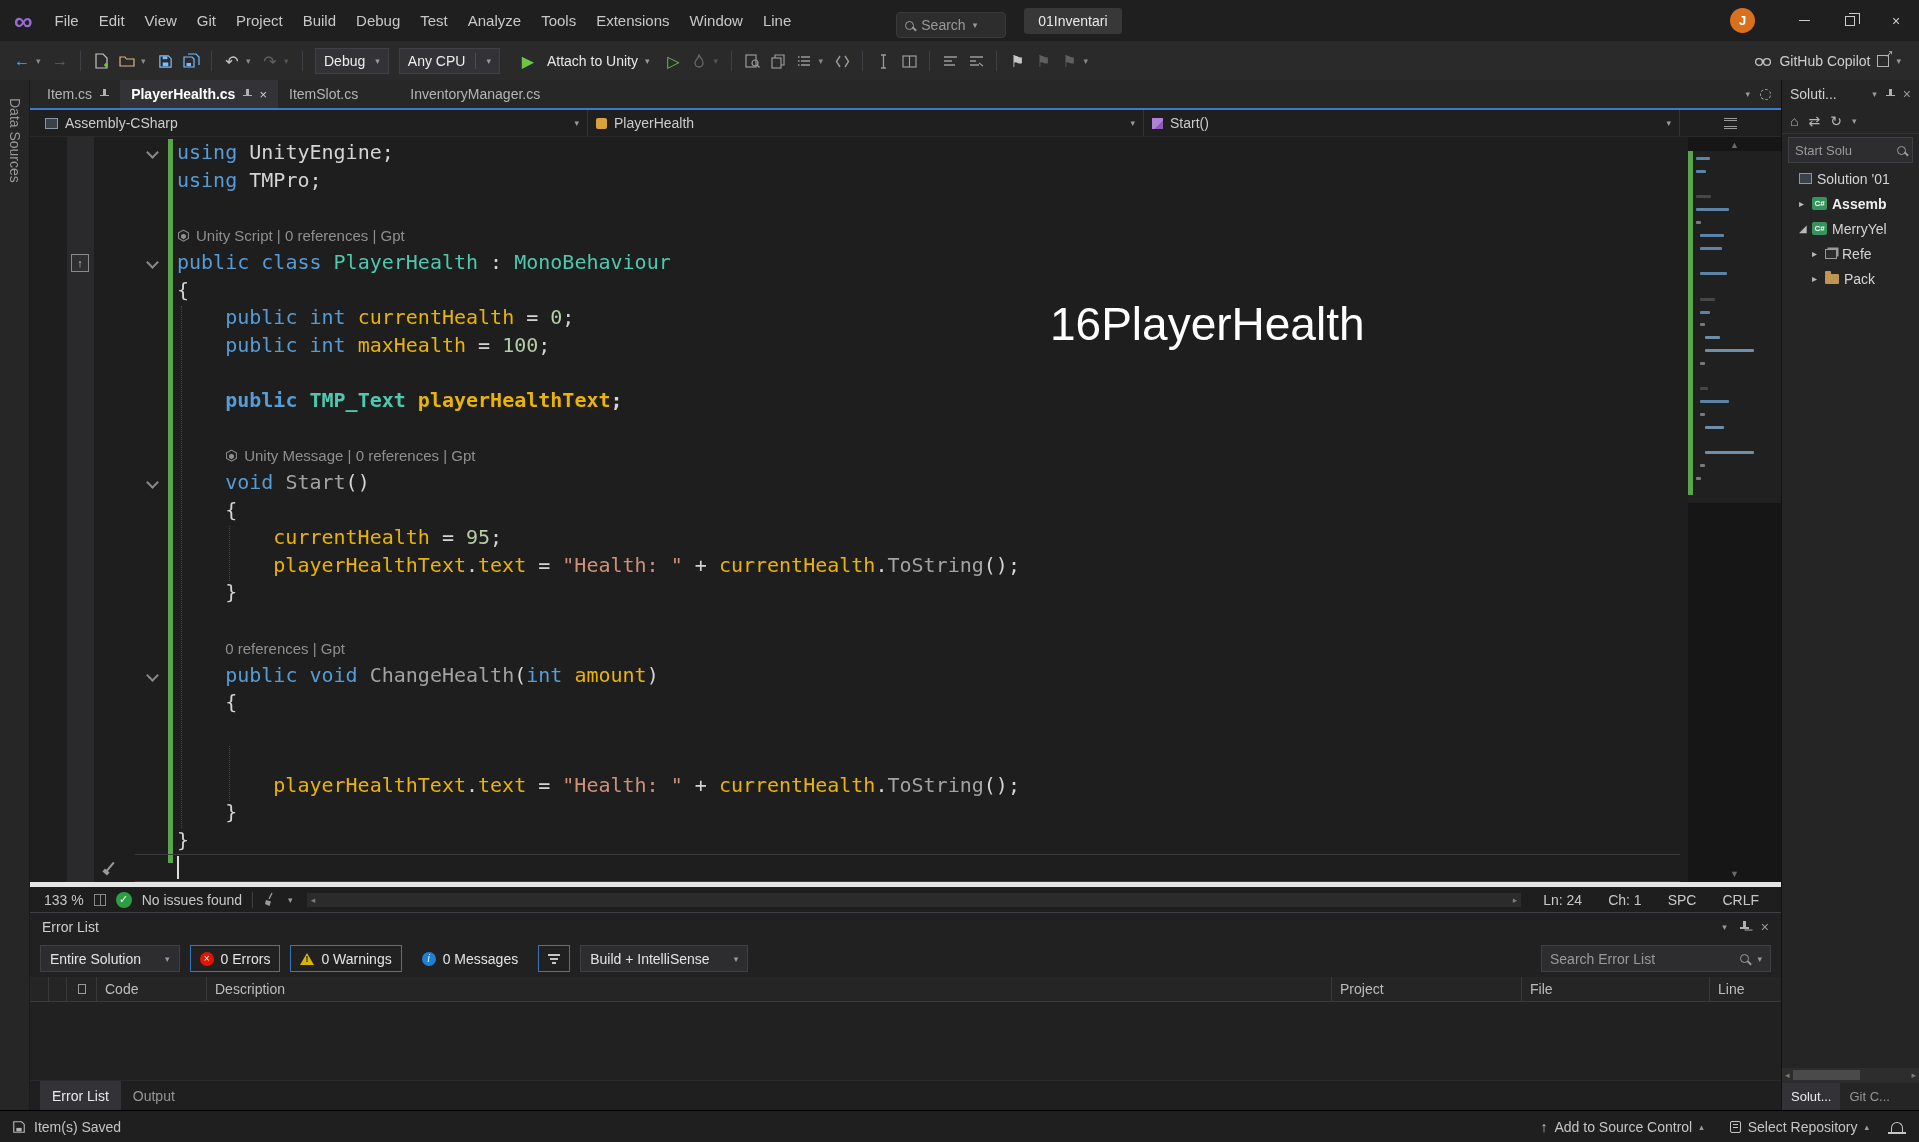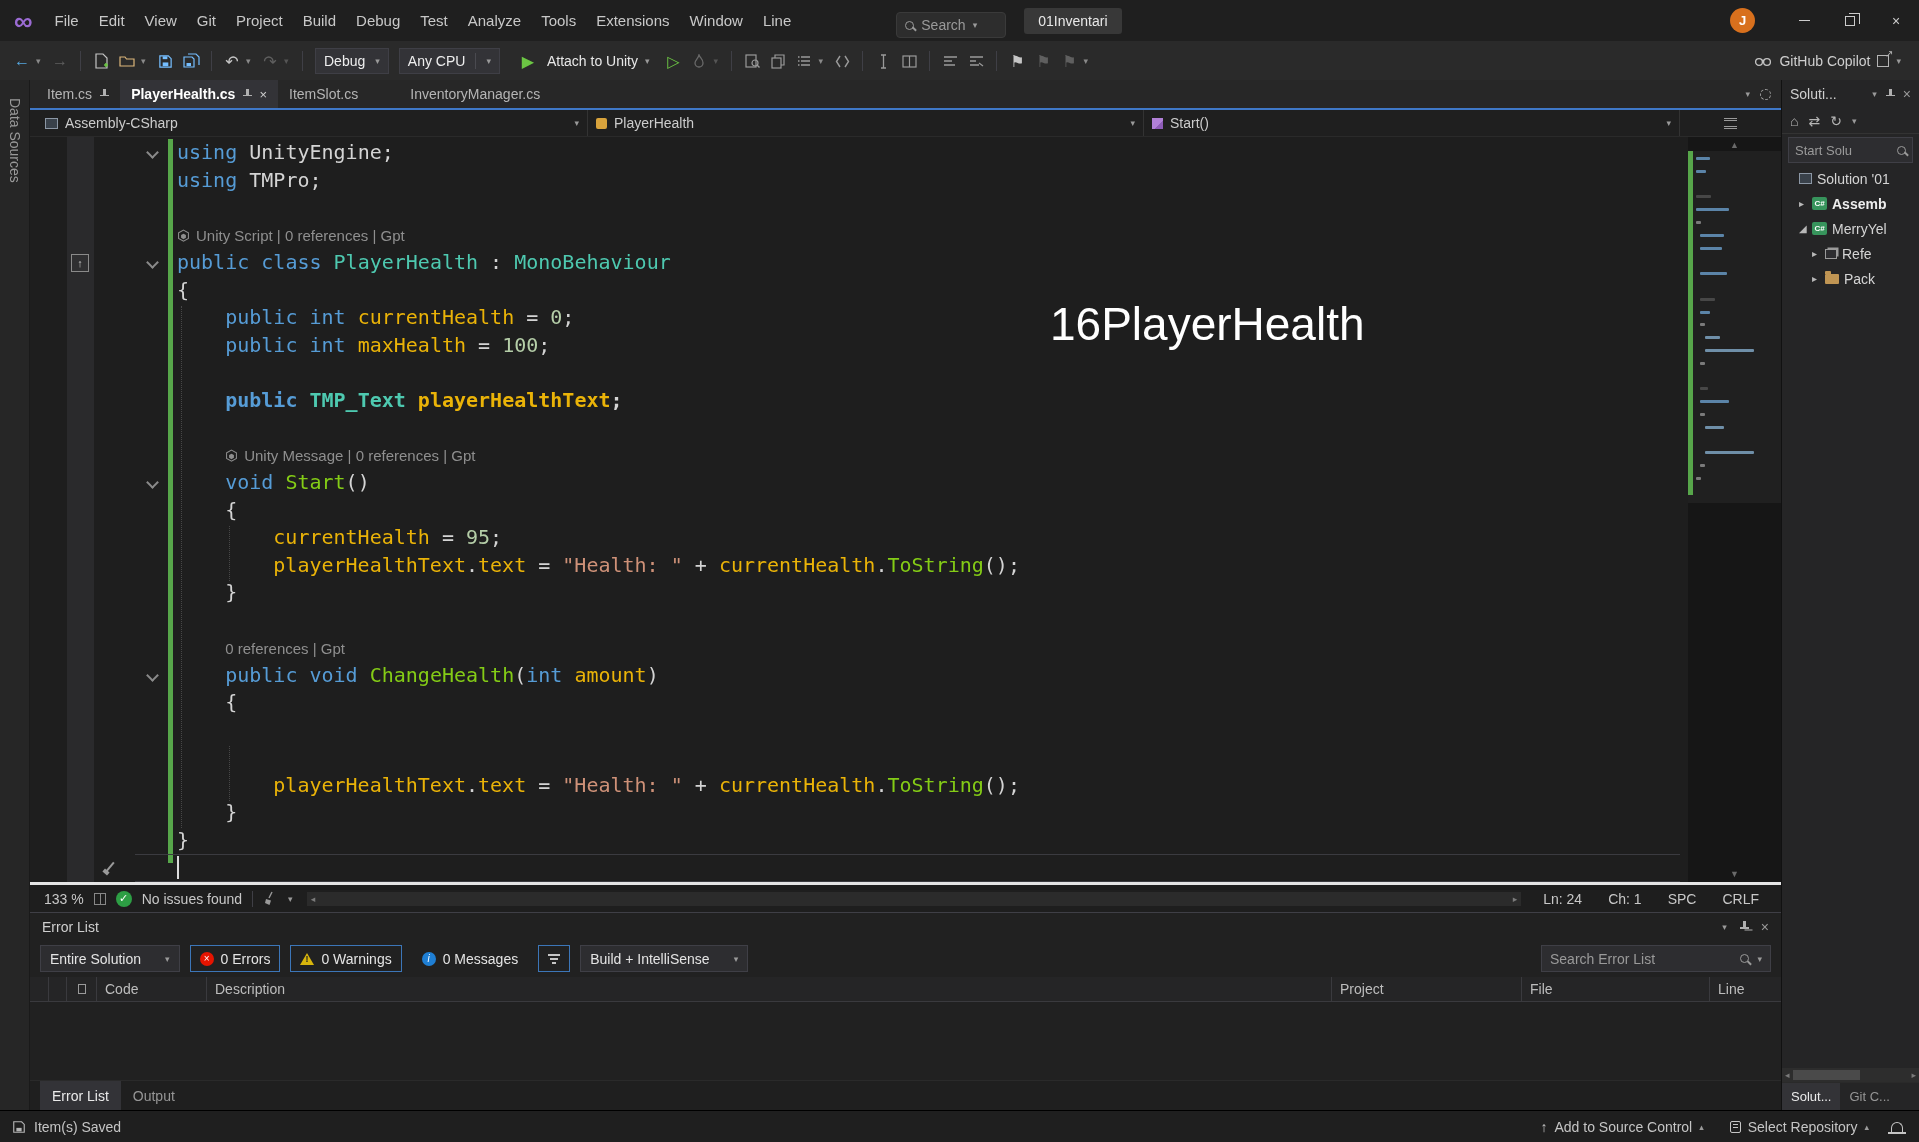--- a/index.html
+++ b/index.html
@@ -69,41 +69,41 @@
   .ico-method{width:11px;height:11px;background:linear-gradient(135deg,#b180d7 60%,#8e5cb8 60%);display:inline-block;}
   .navbar-right{flex:1;display:flex;align-items:center;justify-content:center;color:#9a9a9a;}
   .splitgrip{width:13px;height:11px;border-top:3px double #9a9a9a;border-bottom:3px double #9a9a9a;}
 
   
   .editor{flex:1;position:relative;background:#1e1e1e;overflow:hidden;min-height:0;}
   .glyph-strip{position:absolute;left:37px;top:0;bottom:0;width:27px;background:#2a2a2c;}
   .green-bar{position:absolute;left:138px;top:2px;width:5px;height:724px;background:#57a64a;}
   #code-lines{position:absolute;left:147px;top:0;right:100px;bottom:0;font-family:"DejaVu Sans Mono",monospace;}
   .cl{position:absolute;left:0;height:28px;line-height:27.5px;font-size:20px;white-space:pre;}
-  .c-kw{color:#569cd6}.c-ty{color:#4ec9b0}.c-me{color:#84cc16}.c-fi{color:#eab308}
+  .c-kw{color:#569cd6}.c-ty{color:#4ec9b0}.c-me{color:#a3a3a3}.c-fi{color:#eab308}
   .c-nu{color:#b5cea8}.c-st{color:#ce9178}.c-pl{color:#d4d4d4}
   .lens{position:absolute;height:28px;display:flex;align-items:center;gap:6px;color:#8f8f8f;font-family:"Liberation Sans",sans-serif;font-size:15px;}
   .chev{position:absolute;left:118px;width:9px;height:9px;border-right:2px solid #8a8a8a;border-bottom:2px solid #8a8a8a;transform:rotate(45deg);}
   .glyphico{position:absolute;left:41px;width:18px;height:18px;border:1px solid #8a8a8a;background:#2f2f31;color:#c5c5c5;font-size:11px;line-height:16px;text-align:center;}
   .guide{position:absolute;width:0;border-left:1px dotted #474747;}
   .cur-line{position:absolute;left:105px;width:1545px;height:28px;border-top:1px solid #3b3b40;border-bottom:1px solid #3b3b40;}
   .caret-bar{position:absolute;left:147px;width:2px;height:23px;background:#dcdcdc;}
   .qa-ico{position:absolute;left:72px;width:15px;height:15px;}
   .qa-ico::before{content:'';position:absolute;left:7px;top:0;width:2px;height:12px;background:#9a9a9a;transform:rotate(40deg);}
   .qa-ico::after{content:'';position:absolute;left:1px;top:9px;width:6px;height:4px;background:#9a9a9a;transform:rotate(40deg);}
   .overlay{position:absolute;left:1020px;top:160px;font-size:46px;color:#ffffff;white-space:nowrap;}
   .minimap{position:absolute;top:0;bottom:0;right:0;width:93px;background:#161616;}
   .mm-arr{position:absolute;left:0;right:0;text-align:center;color:#6a6a6a;font-size:9px;line-height:14px;}
   .mm-green{position:absolute;left:0;top:14px;width:5px;height:344px;background:#57a64a;}
   .mm-view{position:absolute;left:0;right:0;top:14px;height:352px;background:rgba(255,255,255,0.045);}
   #mm-content{position:absolute;left:0;right:0;top:16px;bottom:16px;}
   .mmark{position:absolute;height:3px;border-radius:1px;}
 
   
-  .edstatus{height:30px;background:#1e1e1e;border-top:3px solid #e5e5e5;display:flex;align-items:center;font-size:14px;color:#c8c8c8;flex:0 0 auto;gap:10px;padding:0 14px;}
+  .edstatus{height:30px;background:#1e1e1e;border-top:5px solid #e5e5e5;display:flex;align-items:center;font-size:14px;color:#c8c8c8;flex:0 0 auto;gap:10px;padding:0 14px;}
   .splitico{width:12px;height:12px;border:1px solid #888;position:relative;display:inline-block;}
   .splitico::after{content:'';position:absolute;left:5px;top:0;bottom:0;width:1px;background:#888;}
   .okcirc{width:16px;height:16px;border-radius:50%;background:#2d9e44;color:#fff;font-size:11px;display:inline-flex;align-items:center;justify-content:center;}
   .vthin{width:1px;height:16px;background:#3f3f46;}
   .hsb{flex:1;height:14px;background:#2b2b2b;display:flex;align-items:center;margin:0 4px;}
   .hsb .arr{color:#7a7a7a;font-size:9px;padding:0 4px;}
   .hsb .track{flex:1;height:14px;background:#2b2b2b;position:relative;}
   .statnum{color:#c8c8c8;padding:0 8px;}
 
   

